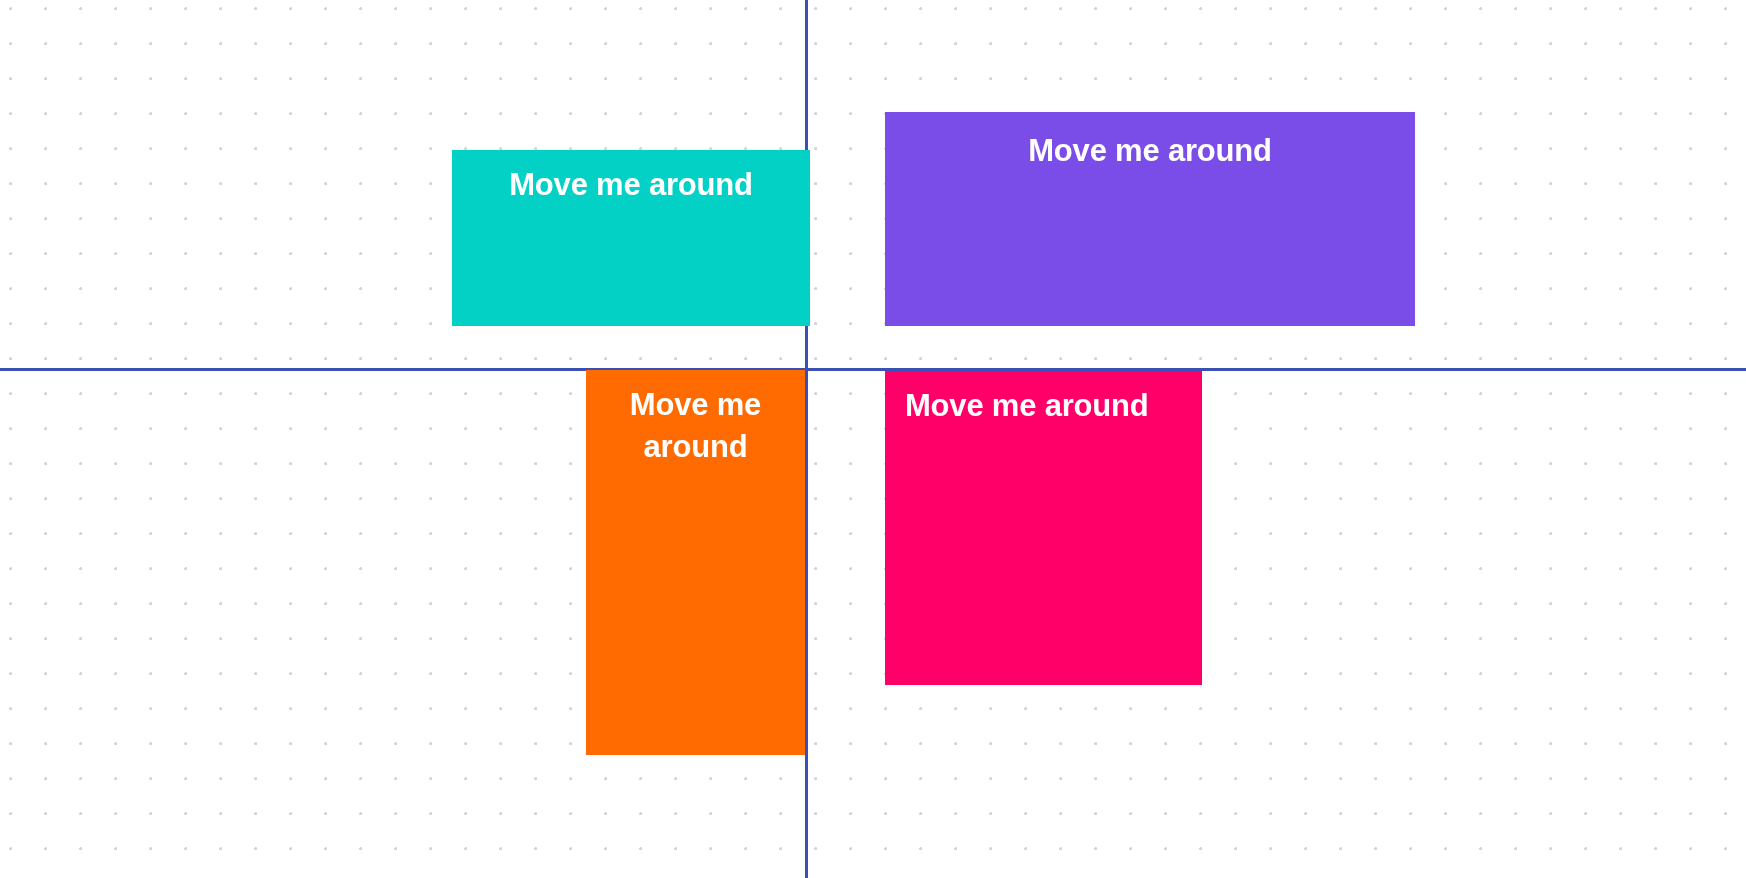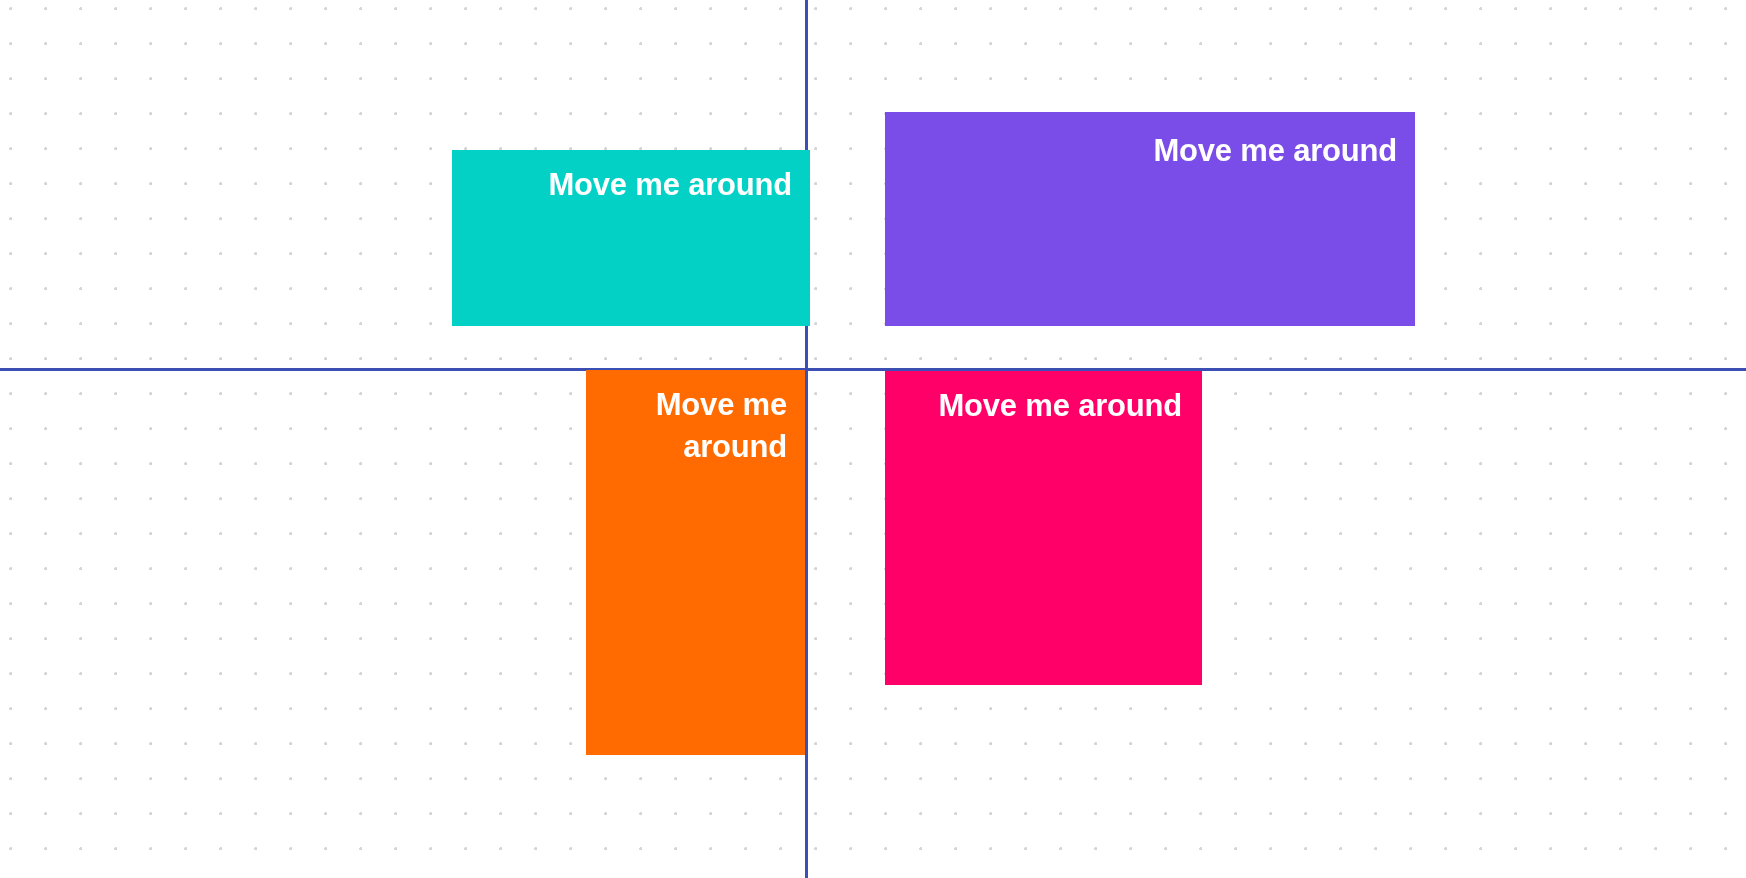--- a/index.html
+++ b/index.html
@@ -55,21 +55,20 @@
     font-weight: 700;
     letter-spacing: -0.2px;
     line-height: 1.35;
     cursor: move;
     user-select: none;
     -webkit-font-smoothing: antialiased;
   }
   .card-label {
     display: block;
     width: 100%;
-    text-align: right;
   }
 
   .card.align-center {
     justify-content: center;
     text-align: center;
   }
   .card.align-left {
     justify-content: flex-start;
     text-align: left;
   }

